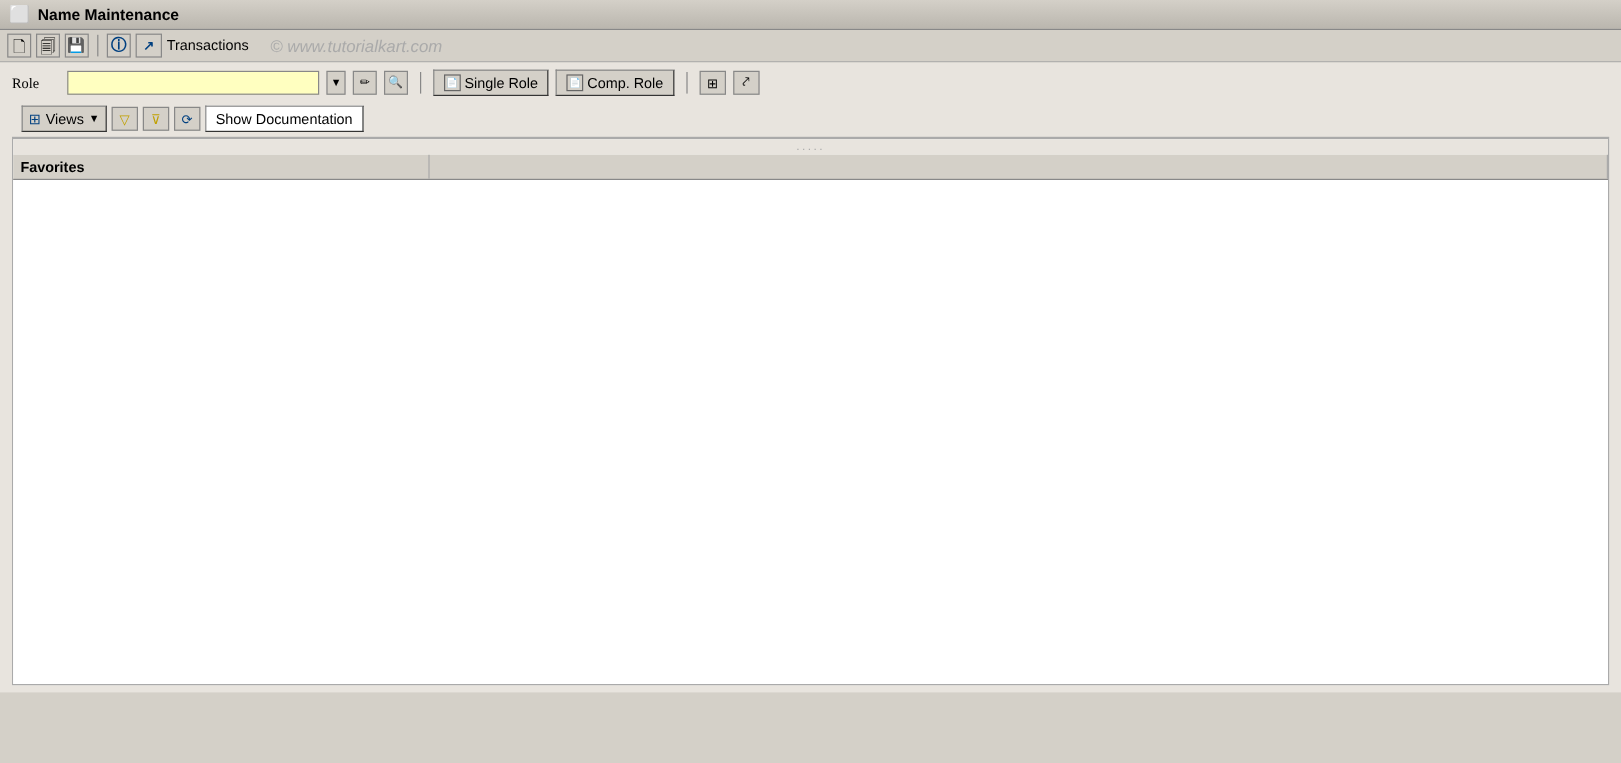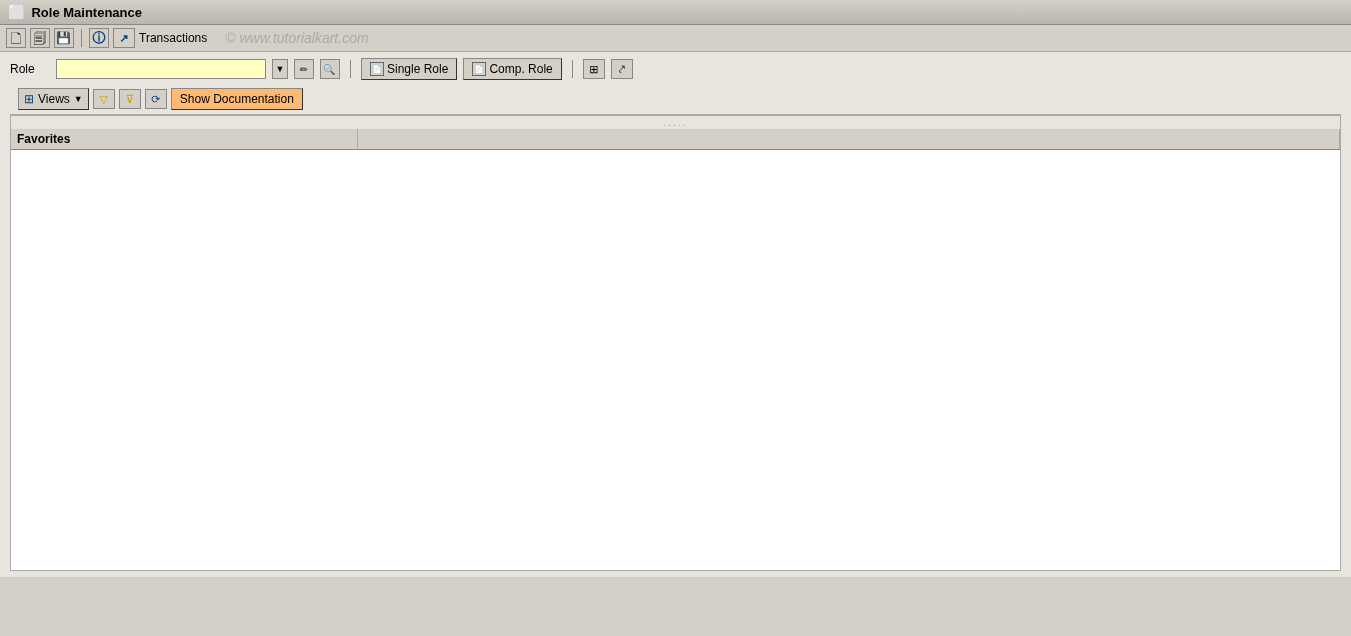--- a/index.html
+++ b/index.html
@@ -78,20 +78,21 @@
     .form-row {
       display: flex;
       align-items: center;
       gap: 6px;
       margin-bottom: 4px;
     }
 
     .form-label {
       font-size: 12px;
       min-width: 40px;
+      font-family: Liberation Serif, serif;
     }
 
     .form-input {
       background: #ffffc0;
       border: 1px solid #888;
       height: 20px;
       width: 210px;
       padding: 1px 3px;
       font-size: 12px;
       outline: none;
@@ -163,21 +164,21 @@
       border: 1px outset #888;
       cursor: pointer;
       font-size: 12px;
       height: 22px;
     }
 
     .show-doc-btn {
       display: inline-flex;
       align-items: center;
       padding: 1px 8px;
-      background: #fdba74;
+      background: #ffffff;
       border: 1px outset #888;
       cursor: pointer;
       font-size: 12px;
       height: 22px;
     }
 
     
     .table-container {
       background: #fff;
       border: 1px solid #aaa;
@@ -226,21 +227,21 @@
       color: #004080;
       font-weight: bold;
       font-size: 13px;
     }
   </style>
 </head>
 <body>
 
 <div class="title-bar">
   <span style="font-size:14px;">⬜</span>
-  <span>Role Maintenance</span>
+  <span>Name Maintenance</span>
 </div>
 
 <div class="toolbar">
 
   <div class="toolbar-icon" title="New">
     <span class="toolbar-icon-img">🗋</span>
   </div>
 
   <div class="toolbar-icon" title="Copy">
     <span class="toolbar-icon-img">🗐</span>

